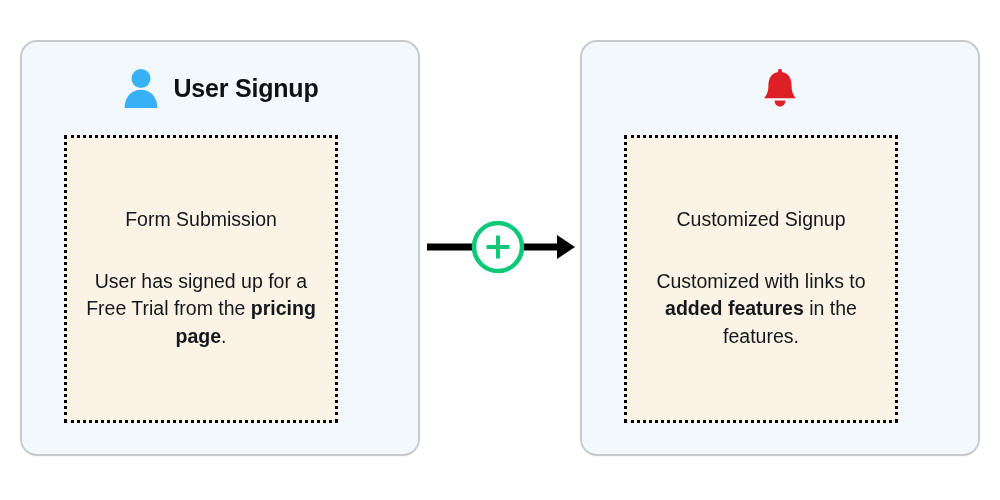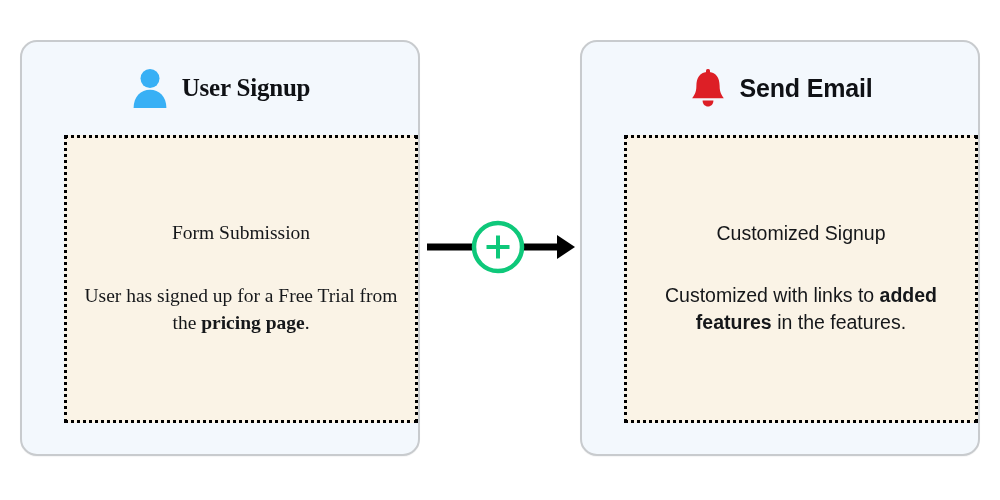--- a/index.html
+++ b/index.html
@@ -22,21 +22,21 @@
 
   
   .card {
     position: absolute;
     box-sizing: border-box;
     background: #f3f8fd;
     border: 2.5px solid #c8cbce;
     border-radius: 17px;
     box-shadow: 0 1px 1px rgba(0,0,0,0.04);
   }
-  #card-left  { left: 20px;  top: 40px; width: 400px; height: 416px; font-family: Liberation Serif, serif; }
+  #card-left  { left: 20px;  top: 40px; width: 400px; height: 416px; }
   #card-right { left: 580px; top: 40px; width: 400px; height: 416px; }
 
   
   .card-header {
     position: absolute;
     left: 0;
     top: 0;
     width: 100%;
     height: 92px;
     display: flex;
@@ -57,21 +57,21 @@
     letter-spacing: -0.2px;
     white-space: nowrap;
   }
 
   
   .dotted-panel {
     position: absolute;
     box-sizing: border-box;
     left: 42px;
     top: 93px;
-    width: 354px;
+    width: 274px;
     height: 288px;
     background: #faf3e6;
     border: 3px dotted #000000;
     display: flex;
     flex-direction: column;
     align-items: center;
     justify-content: center;
     padding: 4px 14px;
   }
   .panel-heading {
@@ -130,21 +130,20 @@
   </svg>
 
   <div class="card" id="card-right">
 
     <div class="card-header">
       <svg class="card-icon" viewBox="0 0 40 42">
         <rect x="18" y="2" width="4" height="5" rx="1.6" fill="#dd1f26"></rect>
         <path d="M20 5 C28.2 5 31.6 11.2 31.6 18.6 C31.6 26.4 34.2 28.8 35.8 31.2 L4.2 31.2 C5.8 28.8 8.4 26.4 8.4 18.6 C8.4 11.2 11.8 5 20 5 Z" fill="#dd1f26"></path>
         <path d="M14.6 33.6 L25.4 33.6 C25.4 37.4 23.0 39.6 20 39.6 C17.0 39.6 14.6 37.4 14.6 33.6 Z" fill="#dd1f26"></path>
       </svg>
-      <span class="card-title">Send Email</span>
     </div>
 
     <div class="dotted-panel">
       <p class="panel-heading">Customized Signup</p>
       <p class="panel-body"><span>Customized with links to </span><b>added features</b><span> in the features.</span></p>
     </div>
 
   </div>
 
 </div>

